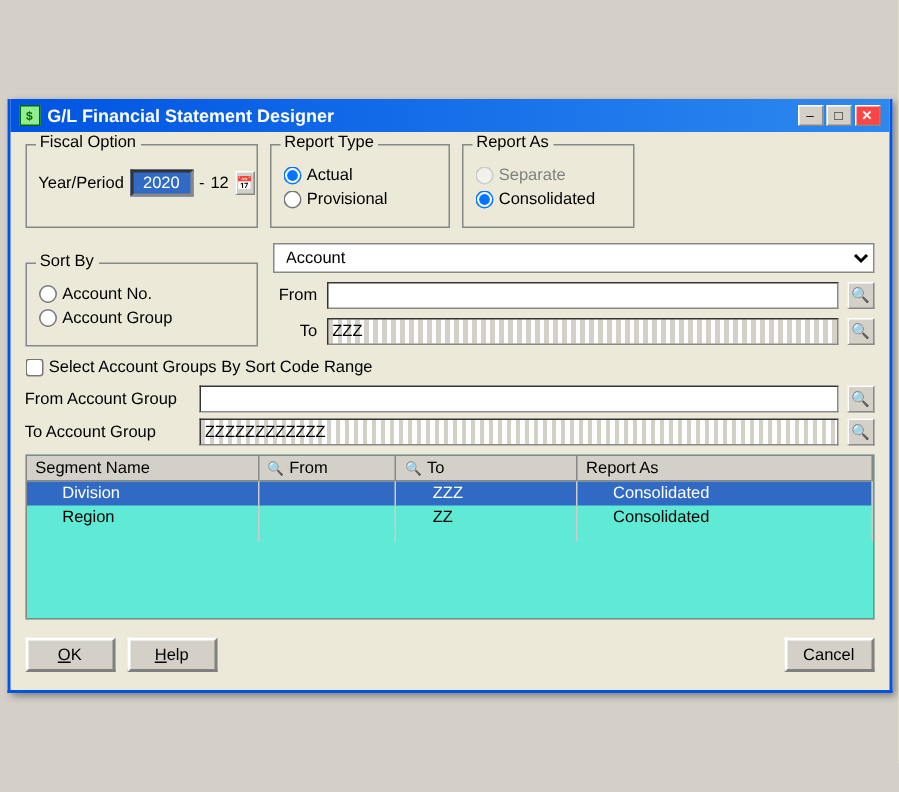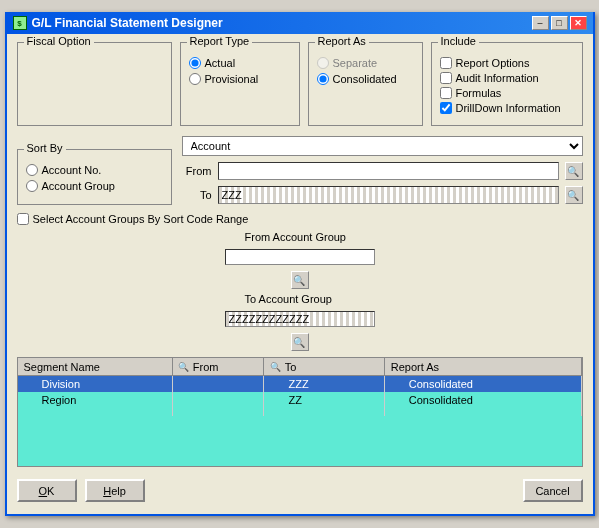--- a/index.html
+++ b/index.html
@@ -264,21 +264,20 @@
     .account-group-rows {
       display: flex;
       flex-direction: column;
       gap: 4px;
       margin-bottom: 6px;
     }
     .ag-row {
       display: flex;
       align-items: center;
       gap: 6px;
-      flex-direction: column;
     }
     .ag-label {
       width: 110px;
       font-size: 11px;
     }
     .ag-input {
       flex: 1;
       height: 18px;
       border: 1px inset #888;
       background: white;
@@ -393,20 +392,27 @@
       <div class="titlebar-btn close">✕</div>
     </div>
   </div>
 
   <div class="content">
 
     <div class="top-row">
 
       <div class="group-box fiscal-group">
         <span class="group-label">Fiscal Option</span>
+        <div class="year-period-row">
+          <span class="year-period-label">Year/Period</span>
+          <input type="text" class="year-input" value="2020" style="">
+          <span class="period-sep">-</span>
+          <span class="period-val">12</span>
+          <div class="calendar-btn">📅</div>
+        </div>
       </div>
 
       <div class="group-box report-type-group">
         <span class="group-label">Report Type</span>
         <div class="radio-row">
           <input type="radio" name="reportType" id="actual" checked="" style="">
           <label for="actual">Actual</label>
         </div>
         <div class="radio-row">
           <input type="radio" name="reportType" id="provisional" style="">
@@ -419,39 +425,20 @@
         <div class="radio-row">
           <input type="radio" name="reportAs" id="separate" disabled="" style="">
           <label for="separate" class="disabled">Separate</label>
         </div>
         <div class="radio-row">
           <input type="radio" name="reportAs" id="consolidated" checked="" style="">
           <label for="consolidated">Consolidated</label>
         </div>
       </div>
 
-      <div class="group-box include-group">
-        <span class="group-label">Include</span>
-        <div class="checkbox-row">
-          <input type="checkbox" id="reportOpts" style="">
-          <label for="reportOpts">Report Options</label>
-        </div>
-        <div class="checkbox-row">
-          <input type="checkbox" id="auditInfo" style="">
-          <label for="auditInfo">Audit Information</label>
-        </div>
-        <div class="checkbox-row">
-          <input type="checkbox" id="formulas" style="">
-          <label for="formulas">Formulas</label>
-        </div>
-        <div class="checkbox-row">
-          <input type="checkbox" id="drilldown" checked="" style="">
-          <label for="drilldown">DrillDown Information</label>
-        </div>
-      </div>
     </div>
 
     <div class="sort-section">
 
       <div class="group-box sort-group">
         <span class="group-label">Sort By</span>
         <div class="radio-row">
           <input type="radio" name="sortBy" id="accountNo" style="">
           <label for="accountNo">Account No.</label>
         </div>

